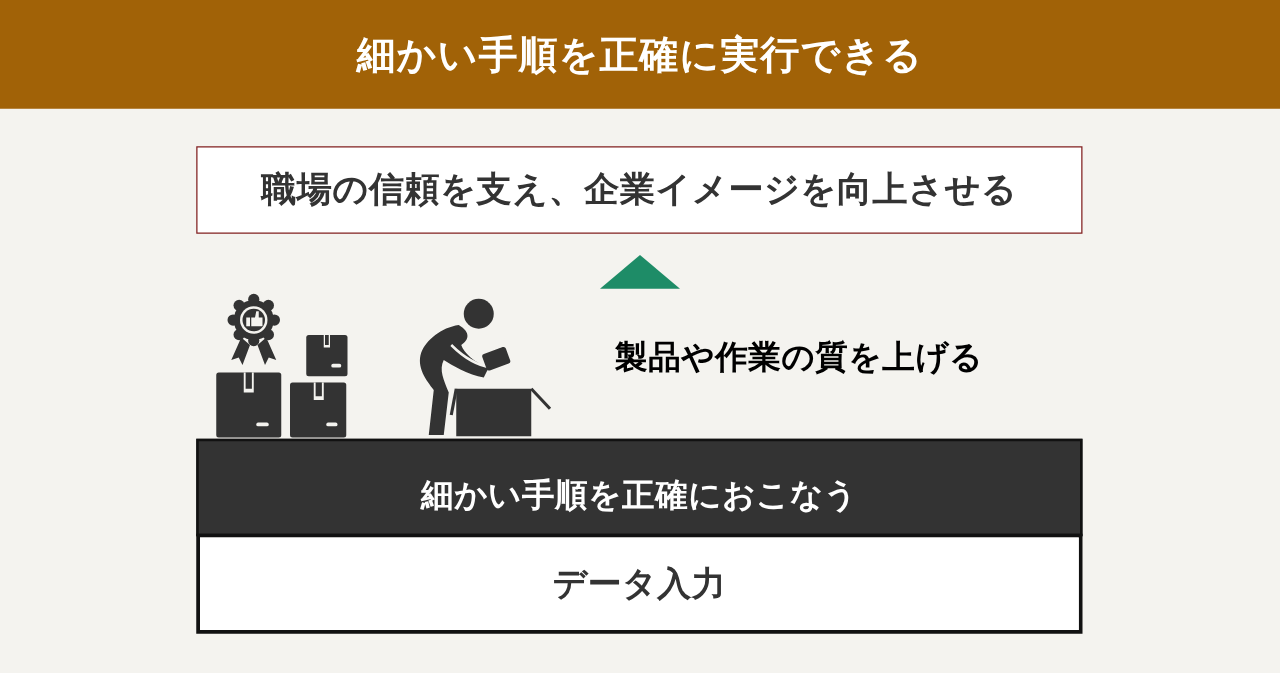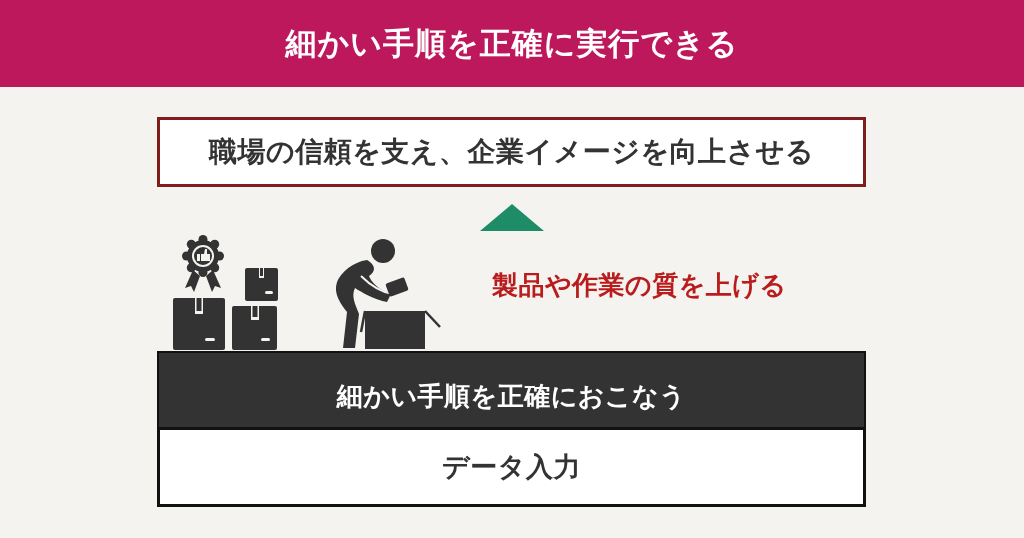--- a/index.html
+++ b/index.html
@@ -5,41 +5,41 @@
     * { box-sizing: border-box; margin: 0; padding: 0; }
     html, body { width: 1024px; height: 538px; overflow: hidden; }
     body {
       background: #f4f3ef;
       font-family: "DejaVu Sans", "Liberation Sans", sans-serif;
       position: relative;
       color: #333333;
     }
     .header {
       position: absolute; left: 0; top: 0; width: 1024px; height: 87px;
-      background: #be185d;
+      background: #a16207;
       display: flex; align-items: center; justify-content: center;
     }
     .header-title {
       color: #ffffff; font-size: 31px; font-weight: bold; letter-spacing: 1px;
     }
     .goal-box {
       position: absolute; left: 157px; top: 117px; width: 709px; height: 70px;
-      background: #ffffff; border: 3px solid #7f1d1d;
+      background: #ffffff; border: 1px solid #7f1d1d;
       display: flex; align-items: center; justify-content: center;
     }
     .goal-text { font-size: 28px; font-weight: bold; color: #333333; letter-spacing: 0.5px; }
     .arrow-up {
       position: absolute; left: 480px; top: 204px; width: 0; height: 0;
       border-left: 32px solid transparent; border-right: 32px solid transparent;
       border-bottom: 27px solid #1e8c67;
     }
     .icons { position: absolute; left: 165px; top: 232px; width: 290px; height: 120px; }
     .mid-text {
       position: absolute; left: 492px; top: 268px;
-      font-size: 26px; font-weight: bold; color: #b91c1c; letter-spacing: 0.5px;
+      font-size: 26px; font-weight: bold; color: #000000; letter-spacing: 0.5px;
     }
     .base-bar {
       position: absolute; left: 157px; top: 351px; width: 709px; height: 78px;
       background: #333333; border: 2px solid #111111;
       display: flex; align-items: center; justify-content: center;
     }
     .base-text { color: #ffffff; font-size: 26px; font-weight: bold; letter-spacing: 0.5px; margin-top: 13px; }
     .cells {
       position: absolute; left: 157px; top: 427px; width: 709px; height: 80px;
       display: flex; border: 3px solid #111111; border-top: 3px solid #111111;

